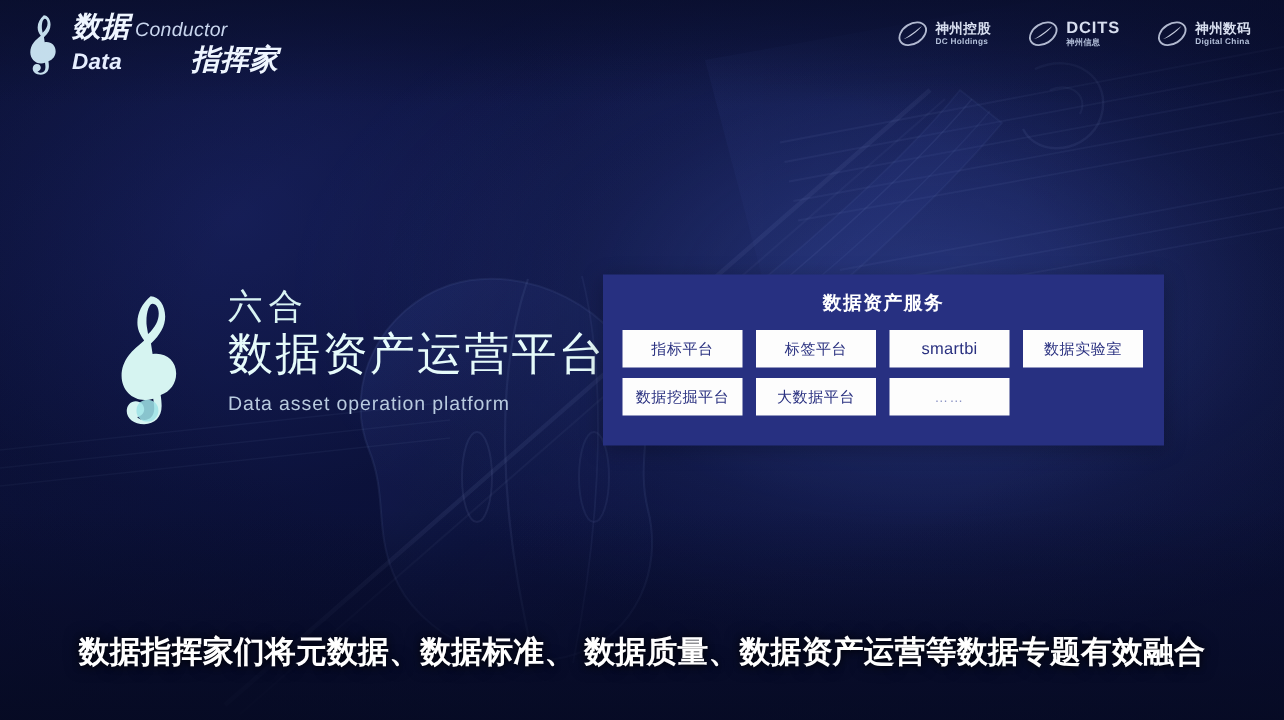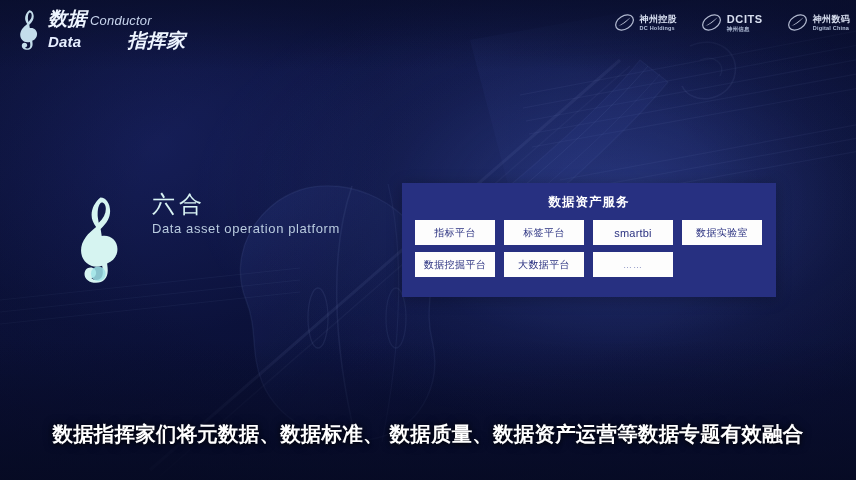--- a/index.html
+++ b/index.html
@@ -92,21 +92,21 @@
   }
   .brand-line.second { margin-top: 3px; gap: 46px; }
   .brand-line.second .brand-en {
     font-weight: 700;
     font-size: 15px;
     color: #e6eeff;
   }
 
   .partner-logos {
     position: absolute;
-    right: 6px;
+    right: 22px;
     top: 12px;
     display: flex;
     align-items: center;
     gap: 24px;
   }
   .partner {
     display: flex;
     align-items: center;
     gap: 5px;
     opacity: 0.92;
@@ -355,20 +355,21 @@
 
   </div>
 
   <div class="title-block">
     <svg class="title-clef" viewBox="0 0 26 44">
       <path d="M13.2 3.2c-2.6 2.2-4.1 5.1-4.1 8.1 0 2.1 .7 3.6 2.1 5.6 -1.9 1.7-3.6 3.0-4.7 4.5 -1.6 2.1-2.3 4.2-2.3 6.4 0 4.2 3.1 7.5 7.2 7.5 .9 0 1.8-.1 2.6-.4 .2 1.3 .3 2.3 .3 3.0 0 2.3-1.2 3.6-3.0 3.6 -1.0 0-1.8-.3-2.3-.9 1.3-.2 2.2-1.2 2.2-2.4 0-1.4-1.1-2.5-2.6-2.5 -1.6 0-2.8 1.3-2.8 3.0 0 2.4 2.2 4.1 5.4 4.1 3.3 0 5.4-2.2 5.4-5.6 0-.9-.1-2.0-.3-3.4 3.0-1.1 4.8-3.6 4.8-6.7 0-3.5-2.6-6.1-6.1-6.1 -.4 0-.8 0-1.2 .1l-.5-3.3c2.9-2.6 4.4-5.4 4.4-8.3 0-3.4-1.9-6.3-4.5-6.3zm.6 2.3c1.1 0 1.9 1.2 1.9 3.0 0 2.2-1.1 4.3-3.3 6.4l-.4-2.4c-.1-.6-.1-1.1-.1-1.6 0-3.0 .9-5.4 1.9-5.4zm-1.8 13.1l.6 3.9c-2.8 .9-4.4 2.9-4.4 5.4 0 1.9 1.0 3.4 2.6 4.1l-.3-.8c-.5-1.2-.2-2.5 .9-3.0 1.1-.5 2.3 0 2.8 1.2 .5 1.2 0 2.4-1.1 2.9l-.5 .2c.5 .2 1.0 .3 1.6 .3 2.8 0 4.7-2.0 4.7-4.9 0-2.9-2.1-5.0-5.1-5.0 -.3 0-.6 0-.9 .1l-.9-4.4z" fill="#d6f4f1"></path>
       <circle cx="12.2" cy="38.6" r="3.4" fill="#9fe3e6" opacity="0.85"></circle>
     </svg>
     <div class="title-words">
       <div class="title-cn-small">六合</div>
+      <div class="title-cn-big">数据资产运营平台</div>
       <div class="title-en">Data asset operation platform</div>
     </div>
   </div>
 
   <div class="services-panel">
     <div class="services-title">数据资产服务</div>
     <div class="tile-rows">
 
       <div class="tile-row">
         <div class="tile">指标平台</div>

